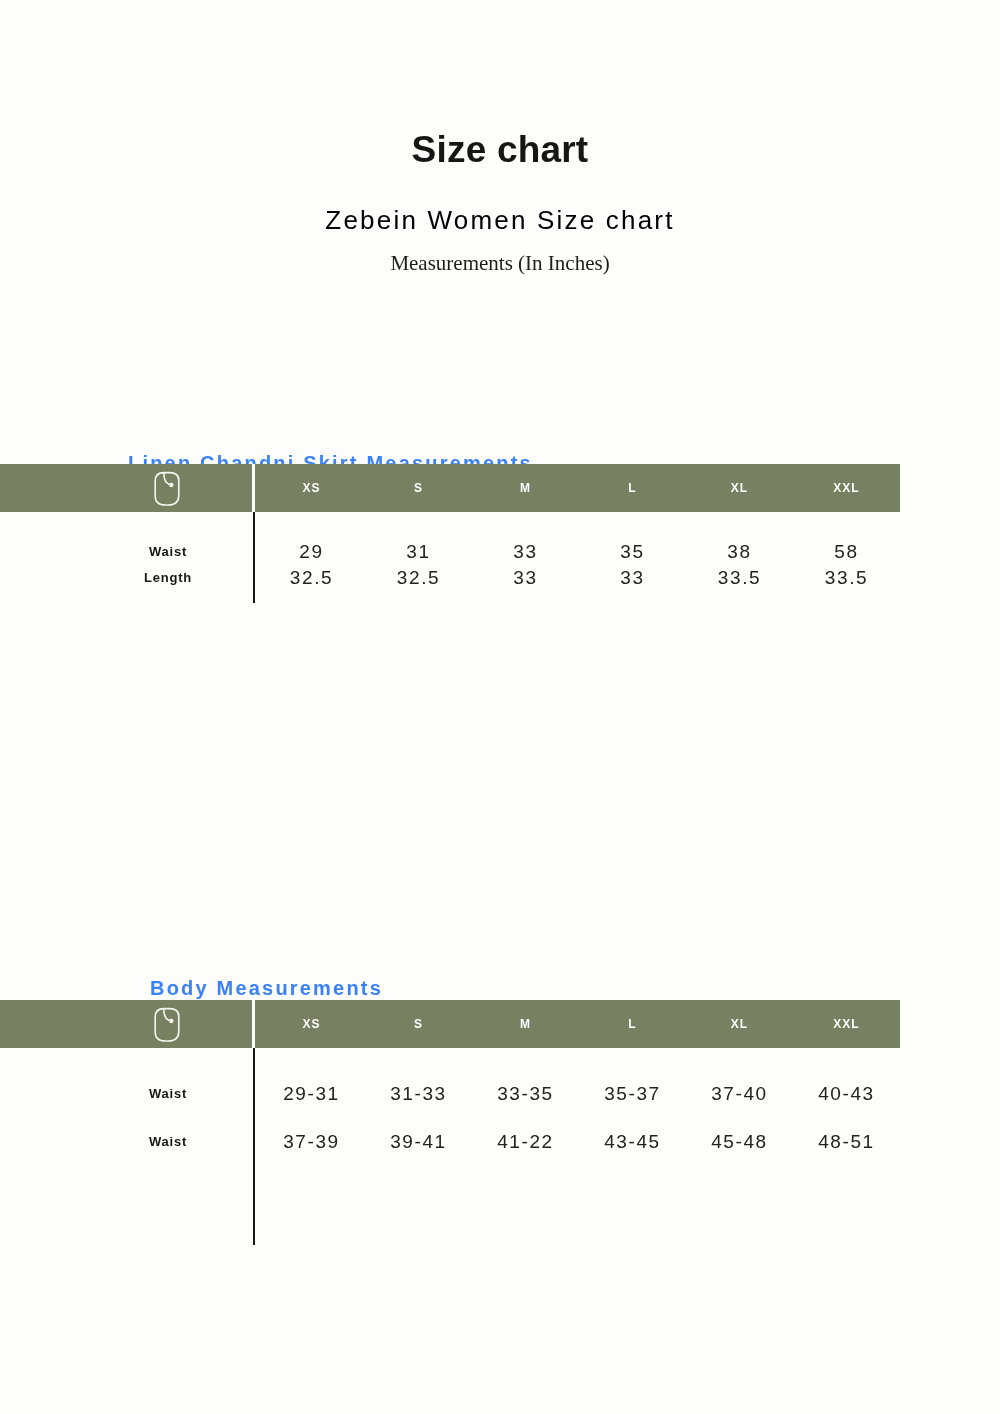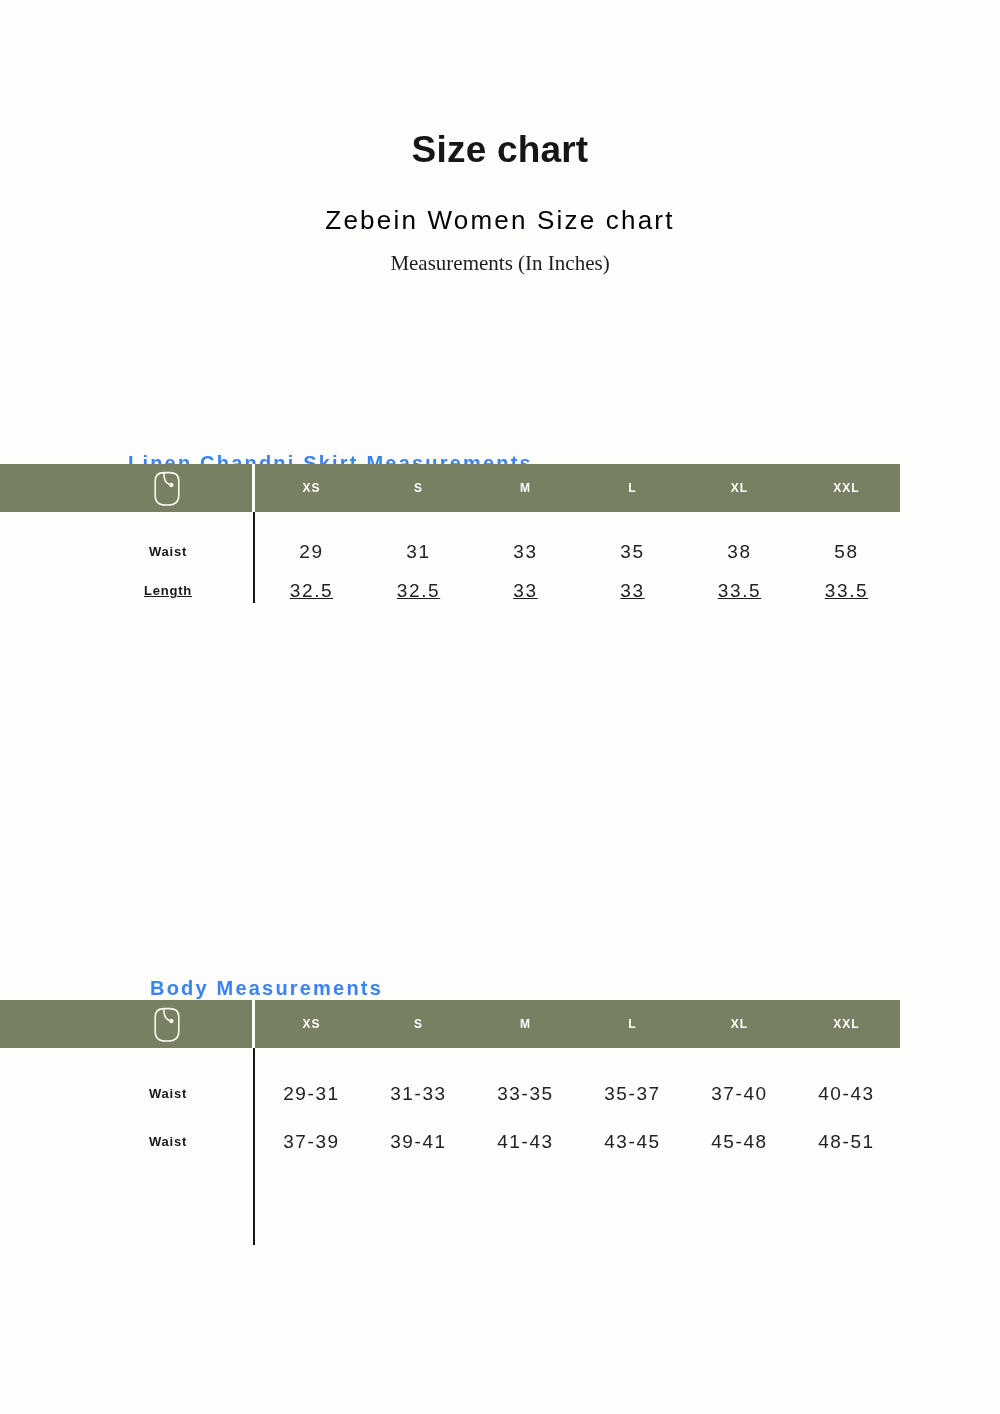--- a/index.html
+++ b/index.html
@@ -101,21 +101,21 @@
   }
   .trow {
     position: absolute;
     left: 0;
     width: 900px;
     display: grid;
     grid-template-columns: 258px repeat(6, 107px);
     line-height: 20px;
   }
   .size-table.skirt .trow.r0 { top: 78px; }
-  .size-table.skirt .trow.r1 { top: 117px; text-decoration: underline; }
+  .size-table.skirt .trow.r1 { top: 104px; }
   .size-table.body  .trow.r0 { top: 84px; }
   .size-table.body  .trow.r1 { top: 132px; }
 
   .trow .row-label {
     text-align: center;
     padding-left: 78px;
     font-weight: 700;
     font-size: 13px;
     letter-spacing: 0.8px;
     color: #191919;
@@ -212,21 +212,21 @@
       <div class="val">33-35</div>
       <div class="val">35-37</div>
       <div class="val">37-40</div>
       <div class="val">40-43</div>
     </div>
 
     <div class="trow r1">
       <div class="row-label">Waist</div>
       <div class="val">37-39</div>
       <div class="val">39-41</div>
-      <div class="val">41-43</div>
+      <div class="val">41-22</div>
       <div class="val">43-45</div>
       <div class="val">45-48</div>
       <div class="val">48-51</div>
     </div>
 
     <div class="vline"></div>
   </div>
 
 </div>
 

